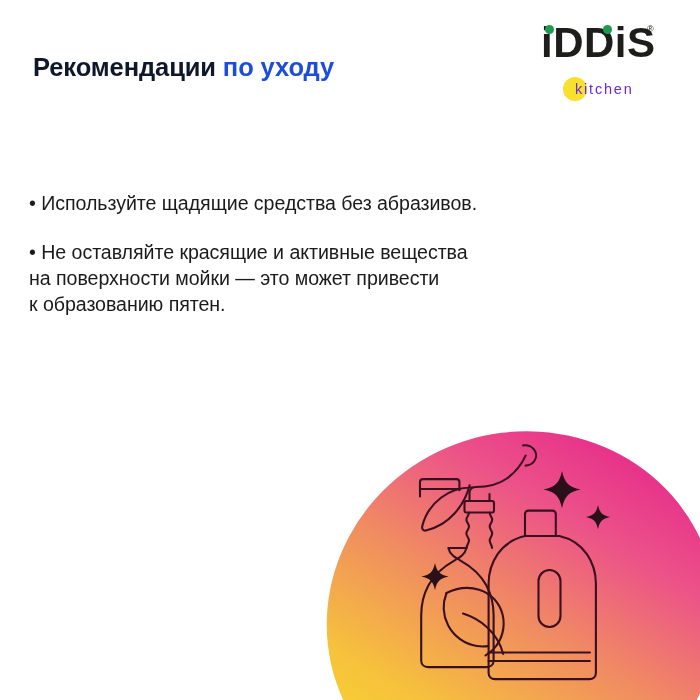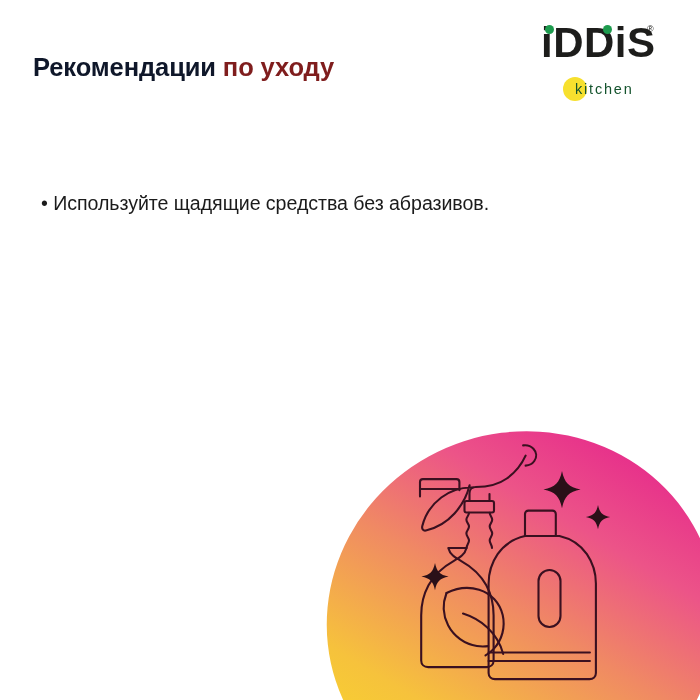--- a/index.html
+++ b/index.html
@@ -30,21 +30,21 @@
     position: absolute;
     left: 33px;
     top: 36px;
     font-size: 25.5px;
     font-weight: bold;
     letter-spacing: -0.1px;
     line-height: 1.1;
     white-space: nowrap;
   }
   .title-accent { color: #0f172a; }
-  .title-rest   { color: #7f1d1d; margin-top: 6px; }
+  .title-rest   { color: #1d4ed8; margin-top: 6px; }
 
   
   .logo {
     position: absolute;
     left: 541px;
     top: 22px;
     width: 140px;
     height: 82px;
   }
   .logo-wordmark {
@@ -90,36 +90,36 @@
     width: 24px;
     height: 24px;
     border-radius: 50%;
     background: #F7E02E;
   }
   .logo-sub-text {
     position: relative;
     margin-left: 12px;
     font-size: 14.5px;
     letter-spacing: 1.8px;
-    color: #14532d;
+    color: #6d28d9;
     line-height: 1;
   }
 
   
   .care-list {
     position: absolute;
     left: 29px;
     top: 190px;
     width: 640px;
   }
   .care-item {
     font-size: 19.6px;
     color: #1b1b1b;
     line-height: 1.33;
-    margin: 0 0 23px 12px;
+    margin: 0 0 23px 0;
     white-space: pre-line;
     letter-spacing: -0.05px;
   }
   .care-item:last-child { margin-bottom: 0; }
 
   
   .decor {
     position: absolute;
     left: 0;
     top: 0;
@@ -141,20 +141,23 @@
     <span class="logo-dot logo-dot-2"></span>
     <span class="logo-reg">®</span>
     <div class="logo-sub">
       <span class="logo-sub-blob"></span>
       <span class="logo-sub-text">kitchen</span>
     </div>
   </div>
 
   <div class="care-list">
     <p class="care-item">• Используйте щадящие средства без абразивов.</p>
+    <p class="care-item">• Не оставляйте красящие и активные вещества
+на поверхности мойки — это может привести
+к образованию пятен.</p>
   </div>
 
   <svg class="decor" viewBox="0 0 700 700" width="700" height="700">
     <defs>
       <linearGradient id="blobGrad" x1="0.02" y1="0.92" x2="0.97" y2="0.12">
         <stop offset="0" stop-color="#F9DE26"></stop>
         <stop offset="0.26" stop-color="#F6C23C"></stop>
         <stop offset="0.52" stop-color="#F08A63"></stop>
         <stop offset="0.74" stop-color="#EC5488"></stop>
         <stop offset="1" stop-color="#E5228C"></stop>

